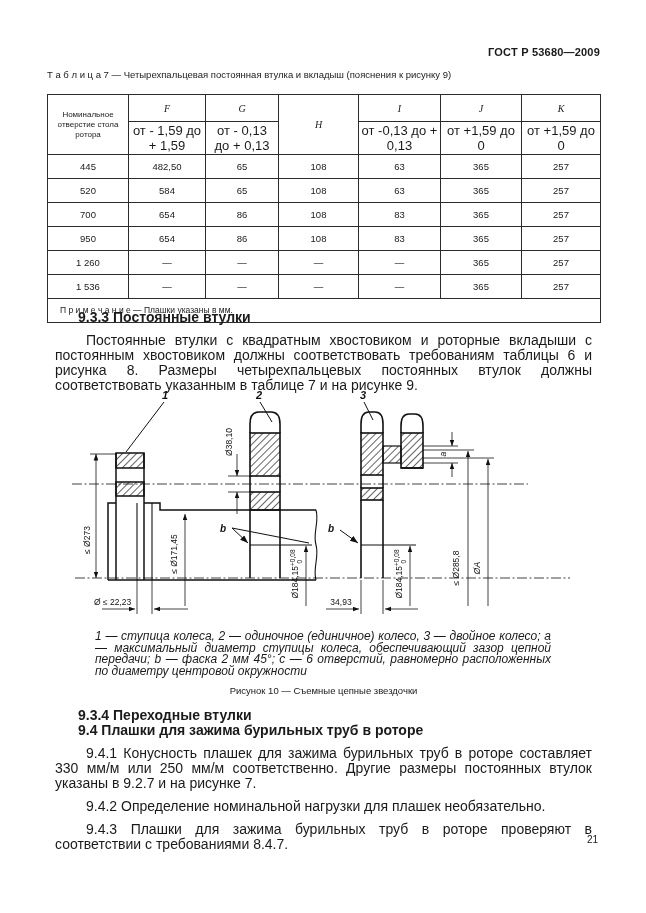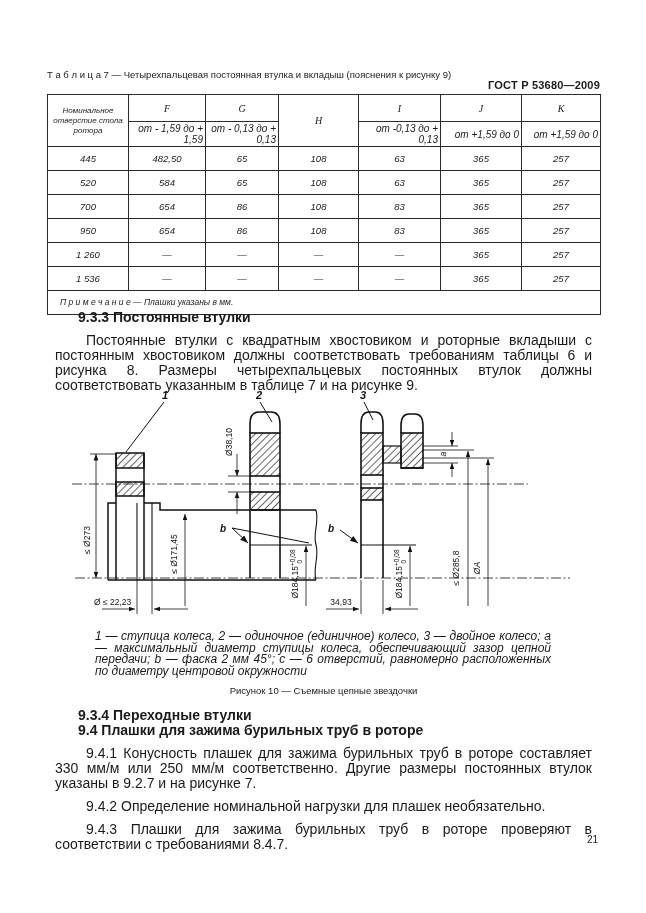--- a/index.html
+++ b/index.html
@@ -6,41 +6,40 @@
   .page{
     position:relative;
     width:646px;height:913px;
     background:#ffffff;
     font-family:"Liberation Sans",sans-serif;
     color:#1a1a1a;
     overflow:hidden;
   }
   .gost-header{
     position:absolute;top:46px;right:46px;
-    font-size:11px;font-weight:bold;letter-spacing:.2px;margin-top:33px;
+    font-size:11px;font-weight:bold;letter-spacing:.2px;
   }
   .table-title{
     position:absolute;top:69px;left:47px;right:46px;
     font-size:9.5px;
   }
   .t7{
     position:absolute;top:94px;left:47px;
     border-collapse:collapse;table-layout:fixed;
     width:553px;
   }
   .t7 td,.t7 th{
     border:1px solid #2b2b2b;
     text-align:center;vertical-align:middle;
     padding:1px 2px;
     font-weight:normal;
-    font-style:italic;
   }
   .t7 .h-name{font-size:8px;line-height:10px;}
   .t7 .h-letter{font-size:10px;font-style:italic;font-family:"Liberation Serif",serif;height:24px;}
-  .t7 .h-tol{font-size:10px;height:20px;text-align:right;}
+  .t7 .h-tol{font-size:13px;height:20px;}
   .t7 .d{font-size:9.5px;height:21px;}
   .t7 .note-row td{font-size:8.5px;text-align:left;padding:4px 6px 5px 12px;height:14px;}
   .sec{position:absolute;left:47px;right:46px;font-size:14px;line-height:15px;}
   .sec p{margin:8px;text-align:justify;text-indent:31px;}
   .sec .hd{font-weight:bold;text-indent:31px;text-align:left;}
   .figwrap{position:absolute;top:388px;left:60px;width:520px;height:252px;}
   .legend{
     position:absolute;top:631px;left:95px;width:456px;
     font-size:12px;line-height:11.5px;text-align:justify;font-style:italic;
   }

